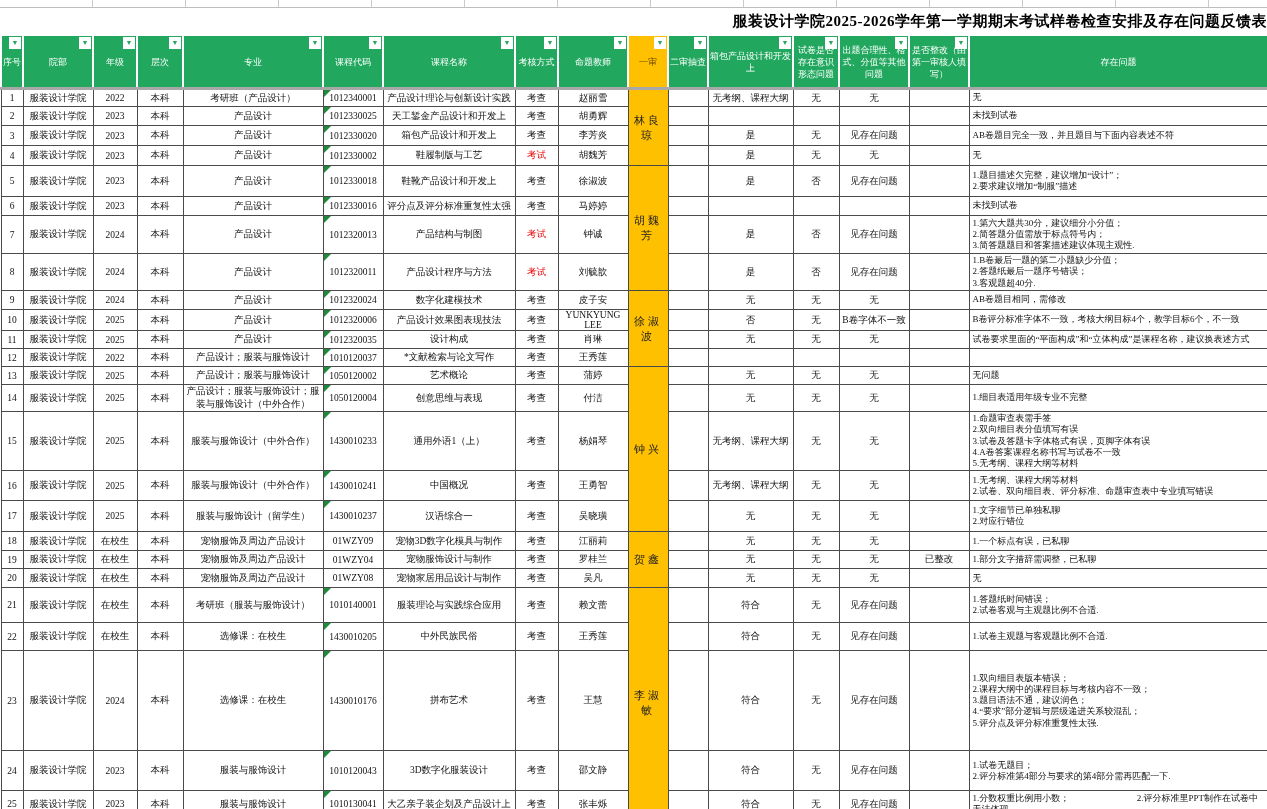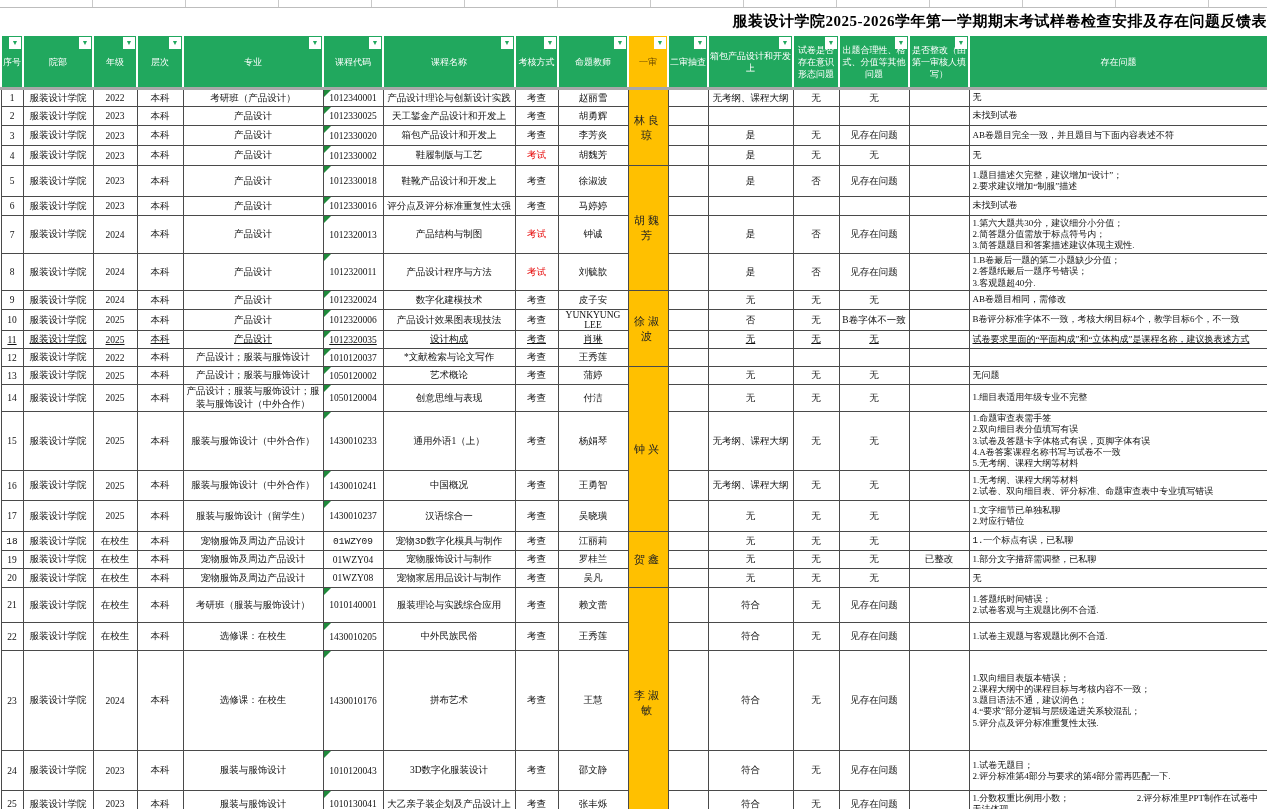--- a/index.html
+++ b/index.html
@@ -262,21 +262,21 @@
         <td>产品设计效果图表现技法</td>
         <td>考查</td>
         <td>YUNKYUNG LEE</td>
         <td></td>
         <td>否</td>
         <td>无</td>
         <td>B卷字体不一致</td>
         <td></td>
         <td class="problems">B卷评分标准字体不一致，考核大纲目标4个，教学目标6个，不一致</td>
       </tr>
-      <tr style="height: 18px; text-decoration: underline;">
+      <tr style="height: 18px;">
         <td>11</td>
         <td>服装设计学院</td>
         <td>2025</td>
         <td>本科</td>
         <td>产品设计</td>
         <td class="codecell"><span class="flag"></span>1012320035</td>
         <td>设计构成</td>
         <td>考查</td>
         <td>肖琳</td>
         <td></td>
@@ -388,21 +388,21 @@
         <td>考查</td>
         <td>吴晓璜</td>
         <td></td>
         <td>无</td>
         <td>无</td>
         <td>无</td>
         <td></td>
         <td class="problems">1.文字细节已单独私聊
 2.对应行错位</td>
       </tr>
-      <tr style="height: 19px; font-family: Liberation Mono, monospace;">
+      <tr style="height: 19px;">
         <td>18</td>
         <td>服装设计学院</td>
         <td>在校生</td>
         <td>本科</td>
         <td>宠物服饰及周边产品设计</td>
         <td class="codecell">01WZY09</td>
         <td>宠物3D数字化模具与制作</td>
         <td>考查</td>
         <td>江丽莉</td>
         <td rowspan="3" class="yellowcell">贺鑫</td>

